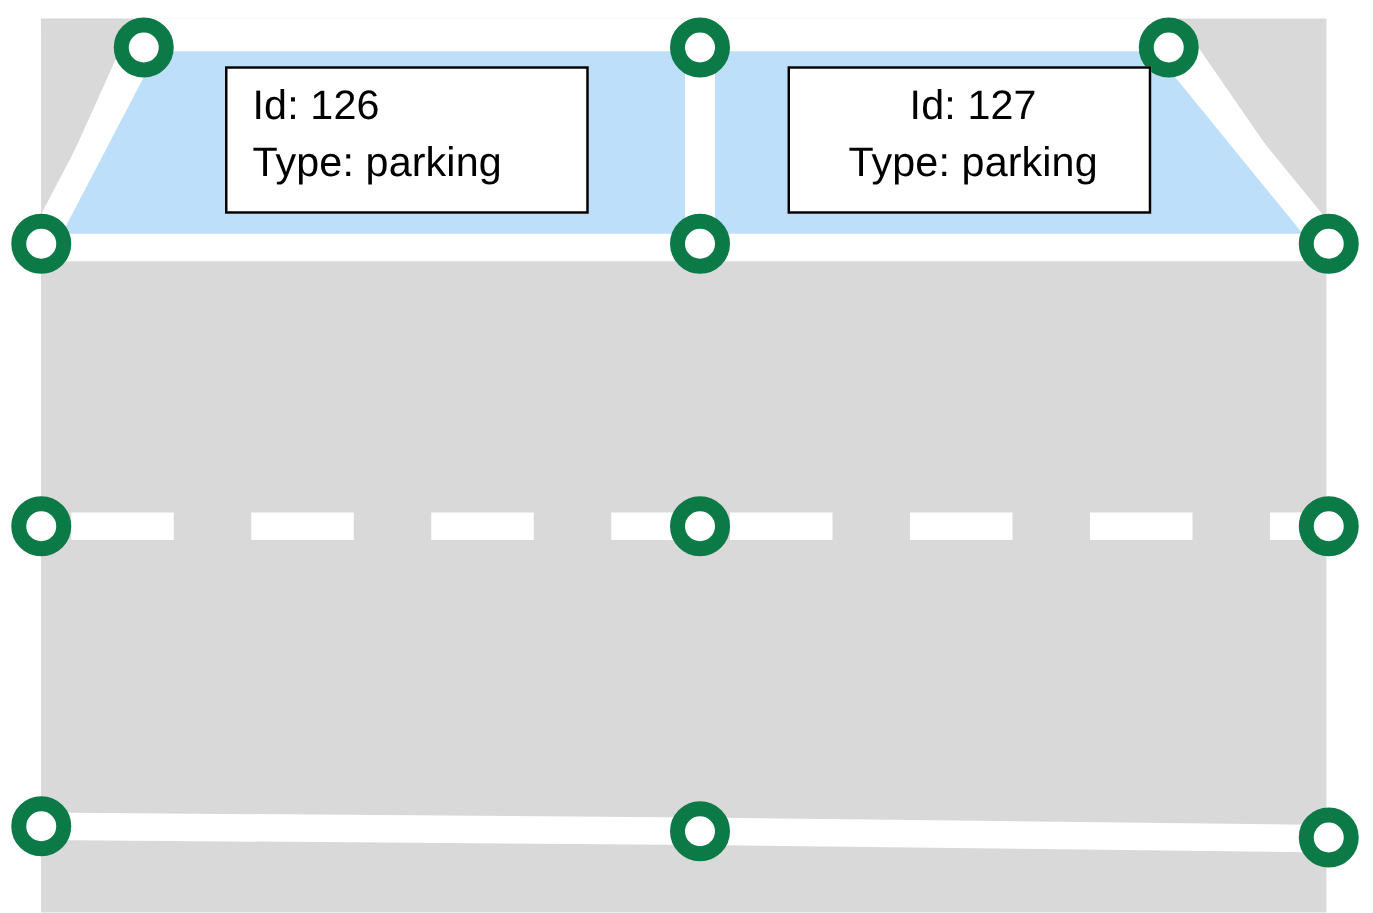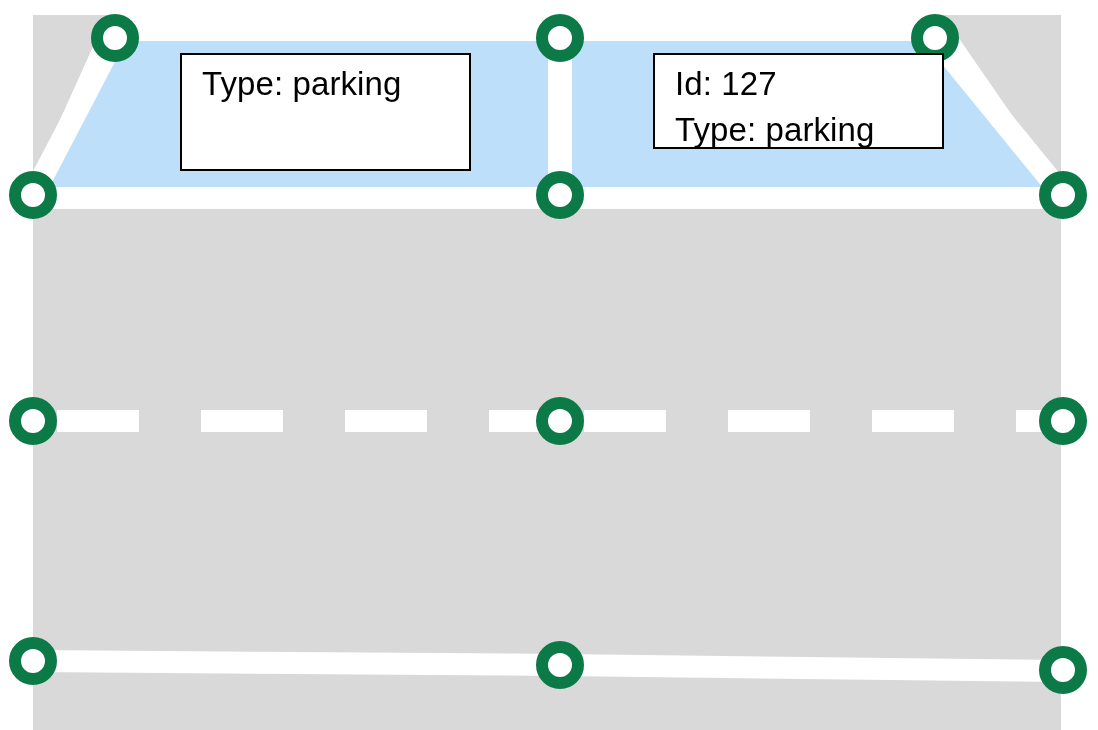--- a/index.html
+++ b/index.html
@@ -42,24 +42,25 @@
   .label-line {
     display: block;
   }
   #label-126 {
     left: 180px;
     top: 53px;
     width: 291px;
     height: 118px;
   }
   #label-127 {
-    left: 653px;
+    left: 630px;
     top: 53px;
     width: 291px;
-    height: 96px;
+    height: 118px;
+    text-align: center;
   }
 </style>
 </head>
 <body>
 
 <div id="stage">
 
   <svg id="scene" viewBox="0 0 1098 730" width="1098" height="730" xmlns="http://www.w3.org/2000/svg">
 
     <rect x="33" y="15" width="1028" height="715" fill="#d9d9d9"></rect>
@@ -105,20 +106,21 @@
       <circle cx="560" cy="421" r="18" fill="#ffffff" stroke="#0b7a46" stroke-width="12"></circle>
       <circle cx="1063" cy="421" r="18" fill="#ffffff" stroke="#0b7a46" stroke-width="12"></circle>
 
       <circle cx="33" cy="661" r="18" fill="#ffffff" stroke="#0b7a46" stroke-width="12"></circle>
       <circle cx="560" cy="665" r="18" fill="#ffffff" stroke="#0b7a46" stroke-width="12"></circle>
       <circle cx="1063" cy="670" r="18" fill="#ffffff" stroke="#0b7a46" stroke-width="12"></circle>
     </g>
   </svg>
 
   <div class="label-box" id="label-126">
+    <span class="label-line">Id: 126</span>
     <span class="label-line">Type: parking</span>
   </div>
 
   <div class="label-box" id="label-127">
     <span class="label-line">Id: 127</span>
     <span class="label-line">Type: parking</span>
   </div>
 
 </div>
 

